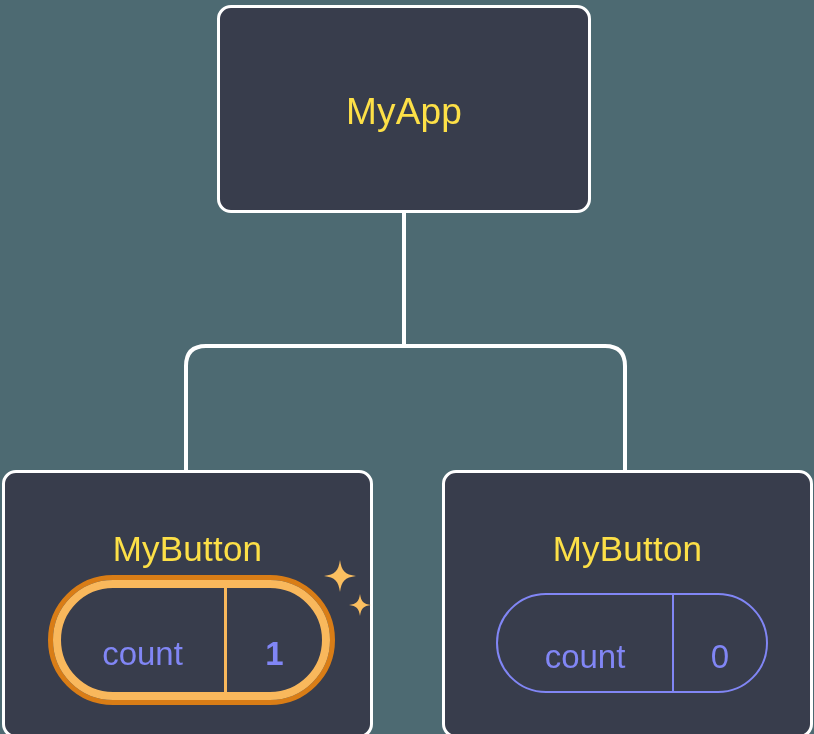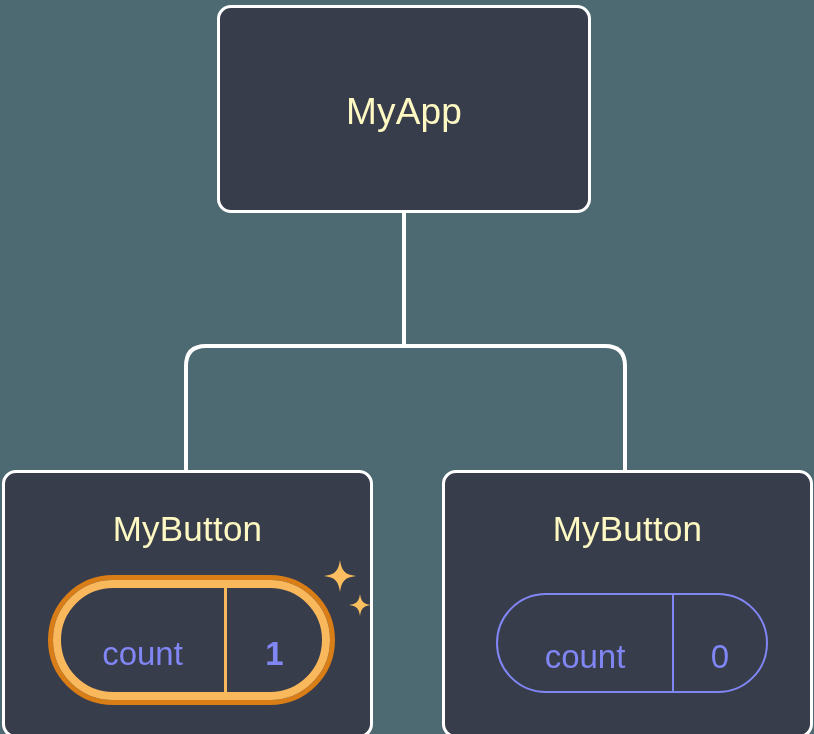--- a/index.html
+++ b/index.html
@@ -50,31 +50,31 @@
     top: 470px;
     width: 371px;
     height: 268px;
   }
 
   .node-title {
     position: absolute;
     left: 0;
     width: 100%;
     text-align: center;
-    color: #fef9c3;
+    color: #fde047;
     font-weight: 400;
     letter-spacing: 0.2px;
   }
   .node-root .node-title {
     top: 83px;
     font-size: 37px;
   }
   .node-child-left .node-title,
   .node-child-right .node-title {
-    top: 36px;
+    top: 56px;
     font-size: 35px;
   }
 
   
   .pill {
     position: absolute;
     box-sizing: border-box;
     display: flex;
     align-items: stretch;
     background: transparent;

